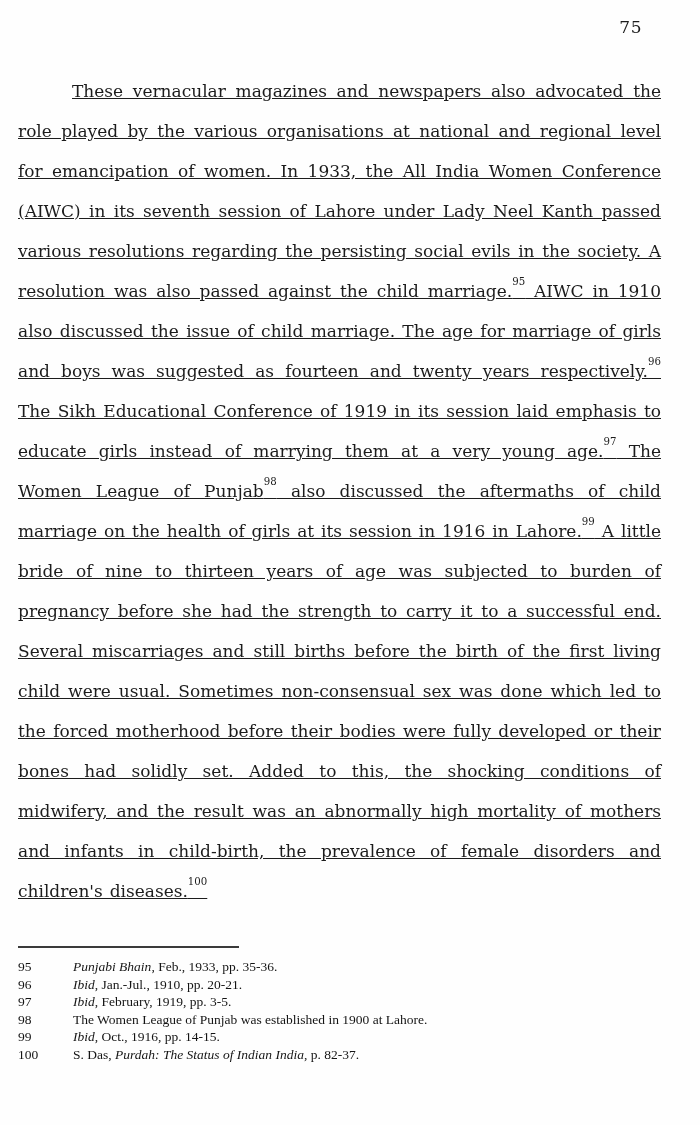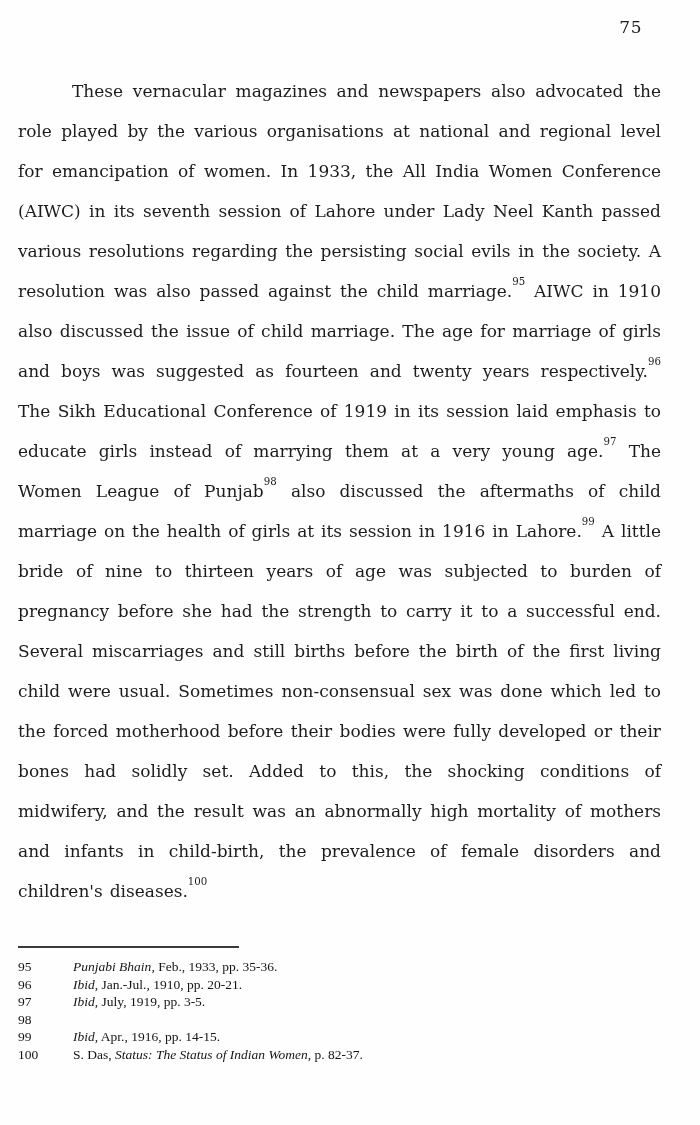--- a/index.html
+++ b/index.html
@@ -31,20 +31,21 @@
     left: 18px;
     right: 39px;
     margin: 0;
     font-size: 17px;
     line-height: 40px;
     text-align: justify;
     text-indent: 54px;
     word-spacing: 1.5px;
     hyphens: none;
     font-family: "DejaVu Serif", serif;
+    text-decoration: underline;
   }
   .fn-marker {
     font-size: 0.6em;
     line-height: 0;
     position: relative;
     top: -0.55em;
     letter-spacing: 0;
   }
   .footnotes {
     position: absolute;
@@ -90,29 +91,30 @@
         <div class="fn-item">
           <span class="fn-num">95</span>
           <span class="fn-text"><i>Punjabi Bhain</i><span>, Feb., 1933, pp. 35-36.</span></span>
         </div>
         <div class="fn-item">
           <span class="fn-num">96</span>
           <span class="fn-text"><i>Ibid</i><span>, Jan.-Jul., 1910, pp. 20-21.</span></span>
         </div>
         <div class="fn-item">
           <span class="fn-num">97</span>
-          <span class="fn-text"><i>Ibid</i><span>, July, 1919, pp. 3-5.</span></span>
+          <span class="fn-text"><i>Ibid</i><span>, February, 1919, pp. 3-5.</span></span>
         </div>
         <div class="fn-item">
           <span class="fn-num">98</span>
+          <span class="fn-text"><span>The Women League of Punjab was established in 1900 at Lahore.</span></span>
         </div>
         <div class="fn-item">
           <span class="fn-num">99</span>
-          <span class="fn-text"><i>Ibid</i><span>, Apr., 1916, pp. 14-15.</span></span>
+          <span class="fn-text"><i>Ibid</i><span>, Oct., 1916, pp. 14-15.</span></span>
         </div>
         <div class="fn-item">
           <span class="fn-num">100</span>
-          <span class="fn-text"><span>S. Das, </span><i>Status: The Status of Indian Women</i><span>, p. 82-37.</span></span>
+          <span class="fn-text"><span>S. Das, </span><i>Purdah: The Status of Indian India</i><span>, p. 82-37.</span></span>
         </div>
       </div>
   </div>
 
 </div>
 
 </body></html>

